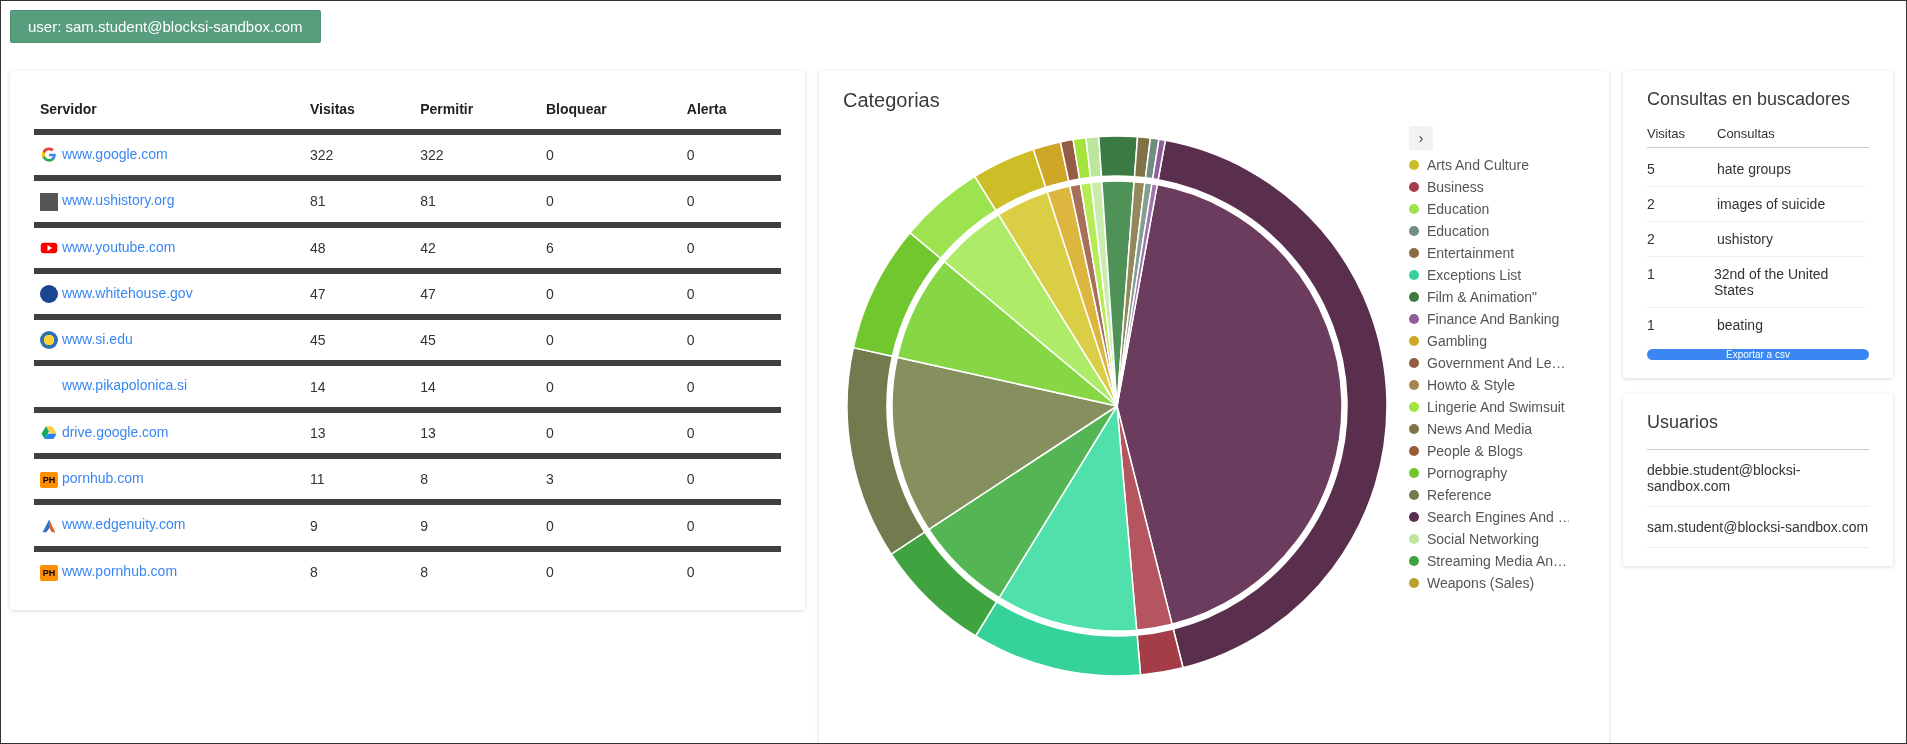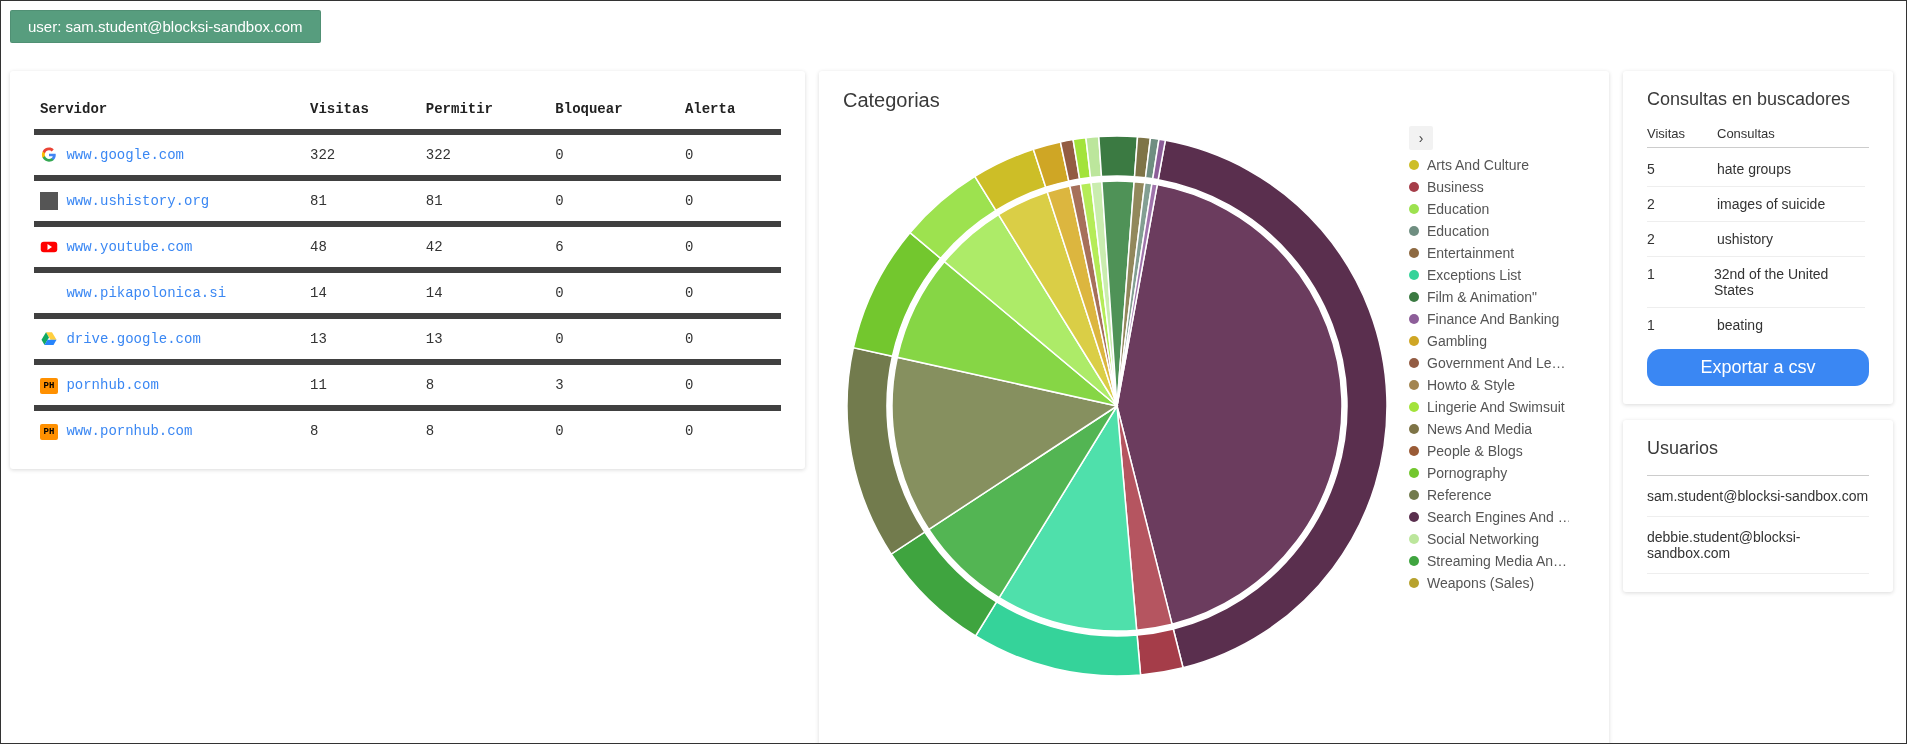--- a/index.html
+++ b/index.html
@@ -39,21 +39,21 @@
     font-size: 20px;
     font-weight: 400;
     color: #3a3a3a;
     margin-bottom: 16px;
   }
   
   .popular {
     width: 795px;
     flex: 0 0 795px;
   }
-  .pop-table { width: 100%; border-collapse: collapse; font-family: Liberation Mono, monospace; }
+  .pop-table { width: 100%; border-collapse: collapse; }
   .pop-table th {
     text-align: left;
     font-weight: 600;
     font-size: 14px;
     color: #222;
     padding: 12px 6px;
     border-bottom: 1px solid #2b2b2b30;
   }
   .pop-table td {
     padding: 11px 6px;
@@ -150,22 +150,22 @@
     overflow-y: auto;
     padding-right: 4px;
   }
   .export-btn {
     display: block;
     width: 100%;
     background: #3a87f3;
     color: #fff;
     border: none;
     border-radius: 14px;
-    padding: 8px 0;
-    font-size: 18px;
+    padding: 0 0;
+    font-size: 10px;
     margin-top: 12px;
     cursor: pointer;
   }
   .users-card .user-row {
     padding: 12px 0;
     font-size: 14px;
     border-bottom: 1px solid #eee;
     color: #333;
     display: block;
   }
@@ -234,20 +234,44 @@
               </span>
       <a class="domain-link" href="#">www.youtube.com</a>
     </td>
     <td>48</td>
     <td>42</td>
     <td>6</td>
     <td>0</td>
           </tr>
           <tr>
     <td>
+      <span class="favicon">
+                <span style="display:inline-block;width:18px;height:18px;border-radius:9px;background:#1c4591;"></span>
+              </span>
+      <a class="domain-link" href="#">www.whitehouse.gov</a>
+    </td>
+    <td>47</td>
+    <td>47</td>
+    <td>0</td>
+    <td>0</td>
+          </tr>
+          <tr>
+    <td>
+      <span class="favicon">
+                <span style="display:inline-block;width:18px;height:18px;border-radius:9px;background:radial-gradient(circle,#ffd23a 40%,#2e74b4 42%);"></span>
+              </span>
+      <a class="domain-link" href="#">www.si.edu</a>
+    </td>
+    <td>45</td>
+    <td>45</td>
+    <td>0</td>
+    <td>0</td>
+          </tr>
+          <tr>
+    <td>
       <span class="favicon"></span>
       <a class="domain-link" href="#">www.pikapolonica.si</a>
     </td>
     <td>14</td>
     <td>14</td>
     <td>0</td>
     <td>0</td>
           </tr>
           <tr>
     <td>
@@ -268,20 +292,35 @@
           <tr>
     <td>
       <span class="favicon">
                 <span style="display:inline-flex;align-items:center;justify-content:center;width:20px;height:16px;background:#ff9000;color:#000;font-size:9px;font-weight:bold;border-radius:2px;">PH</span>
               </span>
       <a class="domain-link" href="#">pornhub.com</a>
     </td>
     <td>11</td>
     <td>8</td>
     <td>3</td>
+    <td>0</td>
+          </tr>
+          <tr>
+    <td>
+      <span class="favicon">
+                <svg viewBox="0 0 20 20">
+                  <path d="M3 17L10 3l3 6-6 8z" fill="#2e6fc7"></path>
+                  <path d="M10 3l7 14h-4l-3-6z" fill="#e0602f"></path>
+                </svg>
+              </span>
+      <a class="domain-link" href="#">www.edgenuity.com</a>
+    </td>
+    <td>9</td>
+    <td>9</td>
+    <td>0</td>
     <td>0</td>
           </tr>
           <tr>
     <td>
       <span class="favicon">
                 <span style="display:inline-flex;align-items:center;justify-content:center;width:20px;height:16px;background:#ff9000;color:#000;font-size:9px;font-weight:bold;border-radius:2px;">PH</span>
               </span>
       <a class="domain-link" href="#">www.pornhub.com</a>
     </td>
     <td>8</td>
@@ -481,22 +520,22 @@
             <div class="col-left">1</div>
                  <div>beating</div>
           </div>
         </div>
       <button class="export-btn">Exportar a csv</button>
     </div>
 
     <div class="card users-card">
       <h2 class="card-title" style="font-size:18px">Usuarios</h2>
       <div id="users-body">
+          <div class="user-row">debbie.student@blocksi-sandbox.com</div>
           <div class="user-row">sam.student@blocksi-sandbox.com</div>
-          <div class="user-row">debbie.student@blocksi-sandbox.com</div>
         </div>
     </div>
 
   </div>
 </div>
 
 
 
 
 </body></html>

